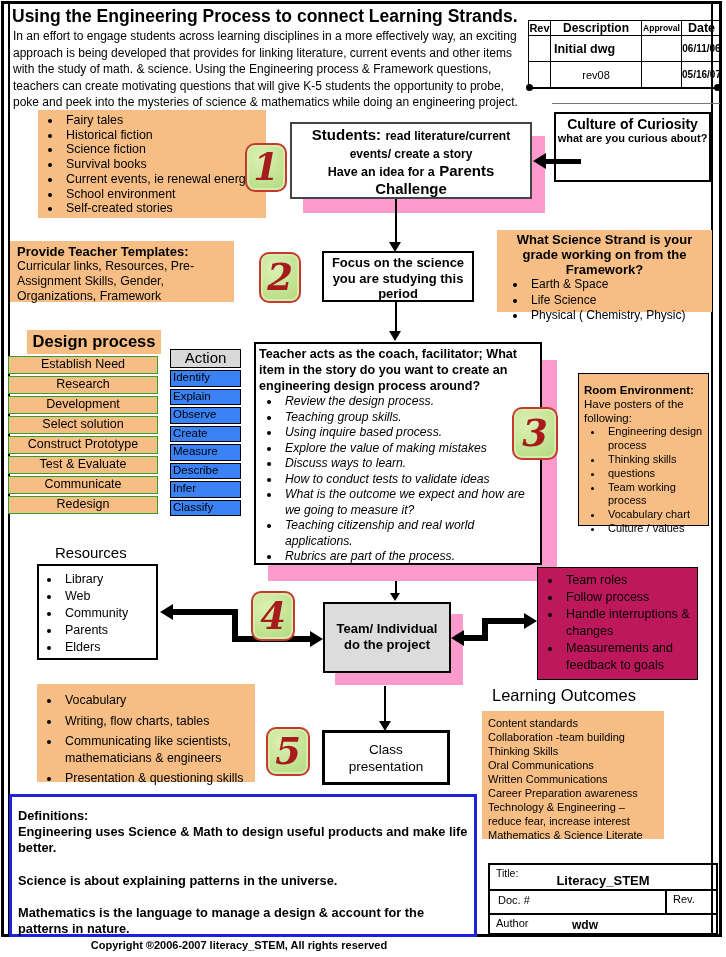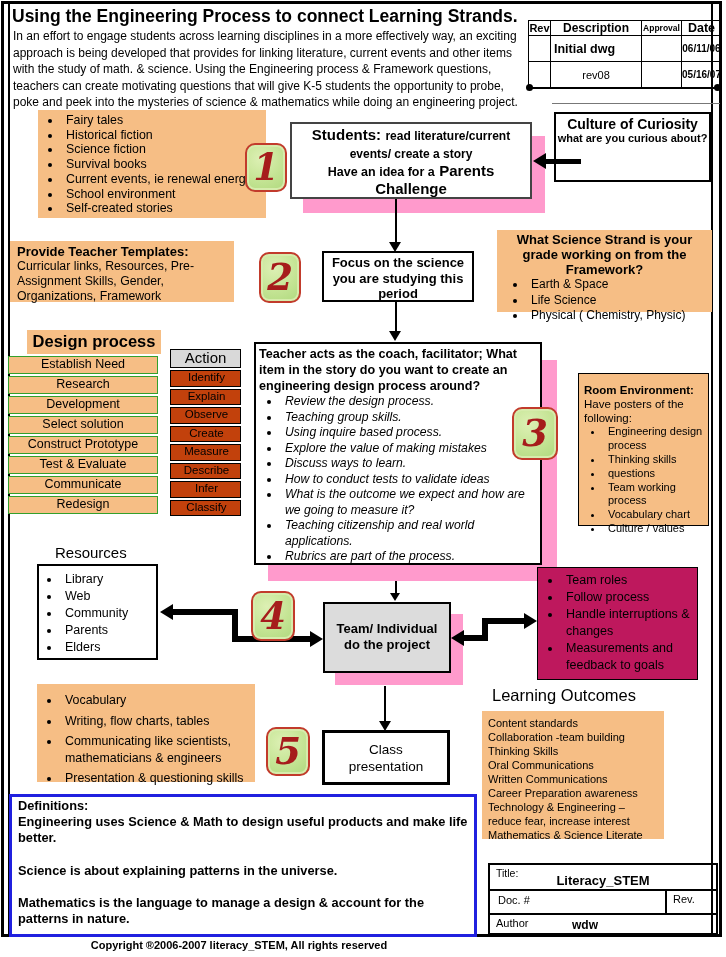--- a/index.html
+++ b/index.html
@@ -44,22 +44,22 @@
     display:flex; align-items:center; justify-content:center;
     box-shadow:inset 0 0 0 2px #D6ECAC;
   }
   .badge span { font-family:"DejaVu Serif", serif; font-style:italic; font-weight:bold;
     color:#A61C1C; font-size:37px; line-height:1; }
 
   
   .dp-head { font-size:16.5px; font-weight:bold; text-align:center; }
   .dstep { height:18px; border:1.8px solid #33A02C; background:#F6BE85;
     font-size:12.5px; line-height:14px; text-align:center; margin-bottom:2px; }
-  .acell { height:16.5px; border:1.2px solid #000; background:#c2410c;
-    font-size:11.5px; line-height:13.5px; padding-left:2px; margin-bottom:2px;text-align:center; }
+  .acell { height:16.5px; border:1.2px solid #000; background:#3b82f6;
+    font-size:11.5px; line-height:13.5px; padding-left:2px; margin-bottom:2px; }
   .ahead { height:19px; border:1.2px solid #000; background:#D9D9D9;
     font-size:15px; line-height:16px; text-align:center; margin-bottom:2px; }
 
   
   .tri-down { width:0; height:0; border-left:6px solid transparent;
     border-right:6px solid transparent; border-top:10px solid #000; }
   .tri-left { width:0; height:0; border-top:8px solid transparent;
     border-bottom:8px solid transparent; border-right:13px solid #000; }
   .tri-right { width:0; height:0; border-top:8px solid transparent;
     border-bottom:8px solid transparent; border-left:13px solid #000; }
@@ -287,21 +287,21 @@
     <div class="outcome-line">Content standards</div>
     <div class="outcome-line">Collaboration -team building</div>
     <div class="outcome-line">Thinking Skills</div>
     <div class="outcome-line">Oral Communications</div>
     <div class="outcome-line">Written Communications</div>
     <div class="outcome-line">Career Preparation awareness</div>
     <div class="outcome-line">Technology &amp; Engineering – reduce fear, increase interest</div>
     <div class="outcome-line">Mathematics &amp; Science Literate</div>
   </div>
 
-  <div class="abs defs" style="left:9px; top:794px; width:468px; height:143px; padding:1px 6px;">
+  <div class="abs defs" style="left:9px; top:794px; width:468px; height:143px; padding:11px 6px;">
     <div>Definitions:</div>
     <div style="margin-bottom:16px;">Engineering uses Science &amp; Math to design useful products and make life better.</div>
     <div style="margin-bottom:16px;">Science is about explaining patterns in the universe.</div>
     <div>Mathematics is the language to manage a design &amp; account for the patterns in nature.</div>
   </div>
 
   <div class="abs tb" style="left:488px; top:863px; width:230px; height:72px;">
     <div class="row" style="height:26px;">
       <span class="abs small-label" style="left:6px; top:2px;">Title:</span>
       <div class="abs b center" style="left:0; top:8px; width:100%; font-size:13px;">Literacy_STEM</div>

